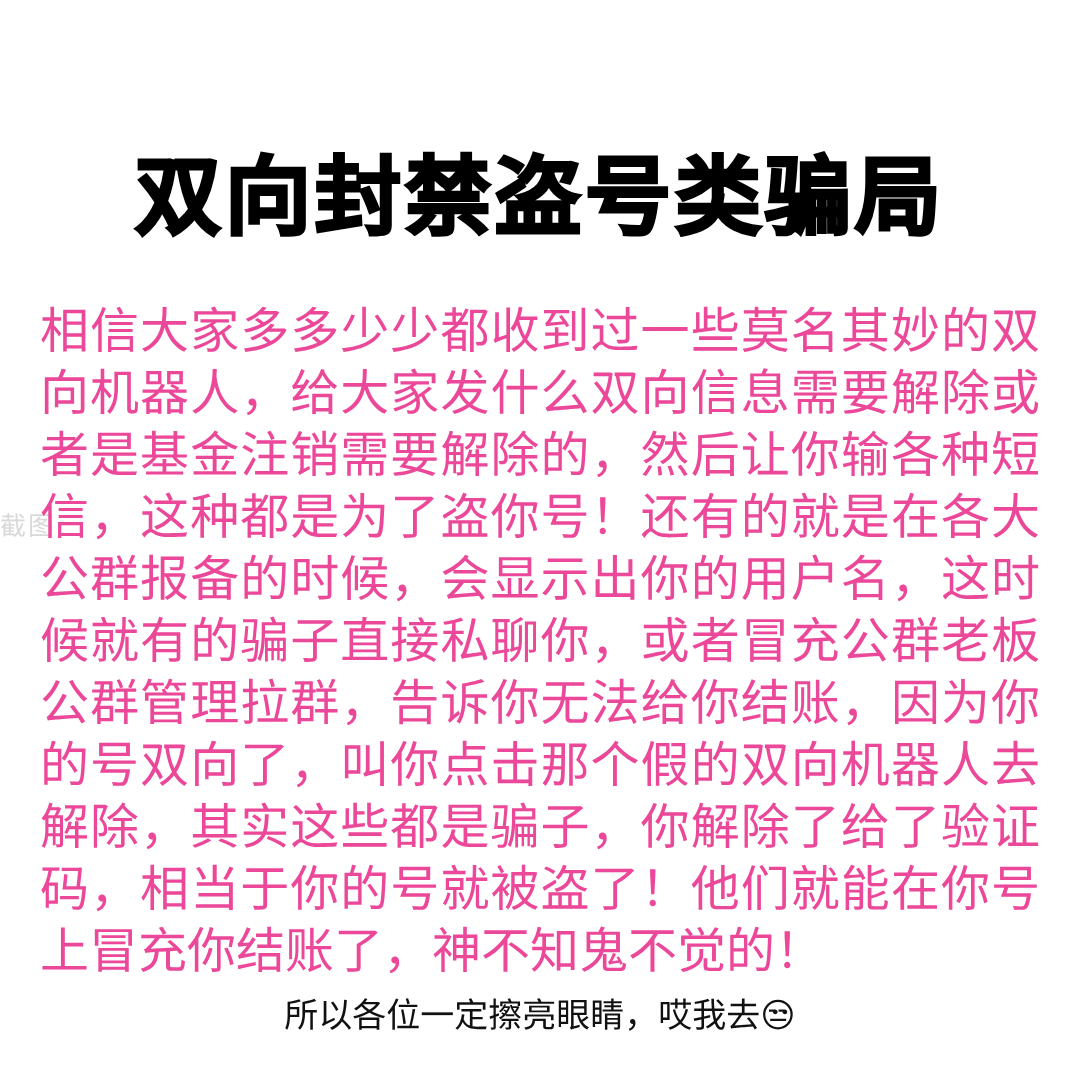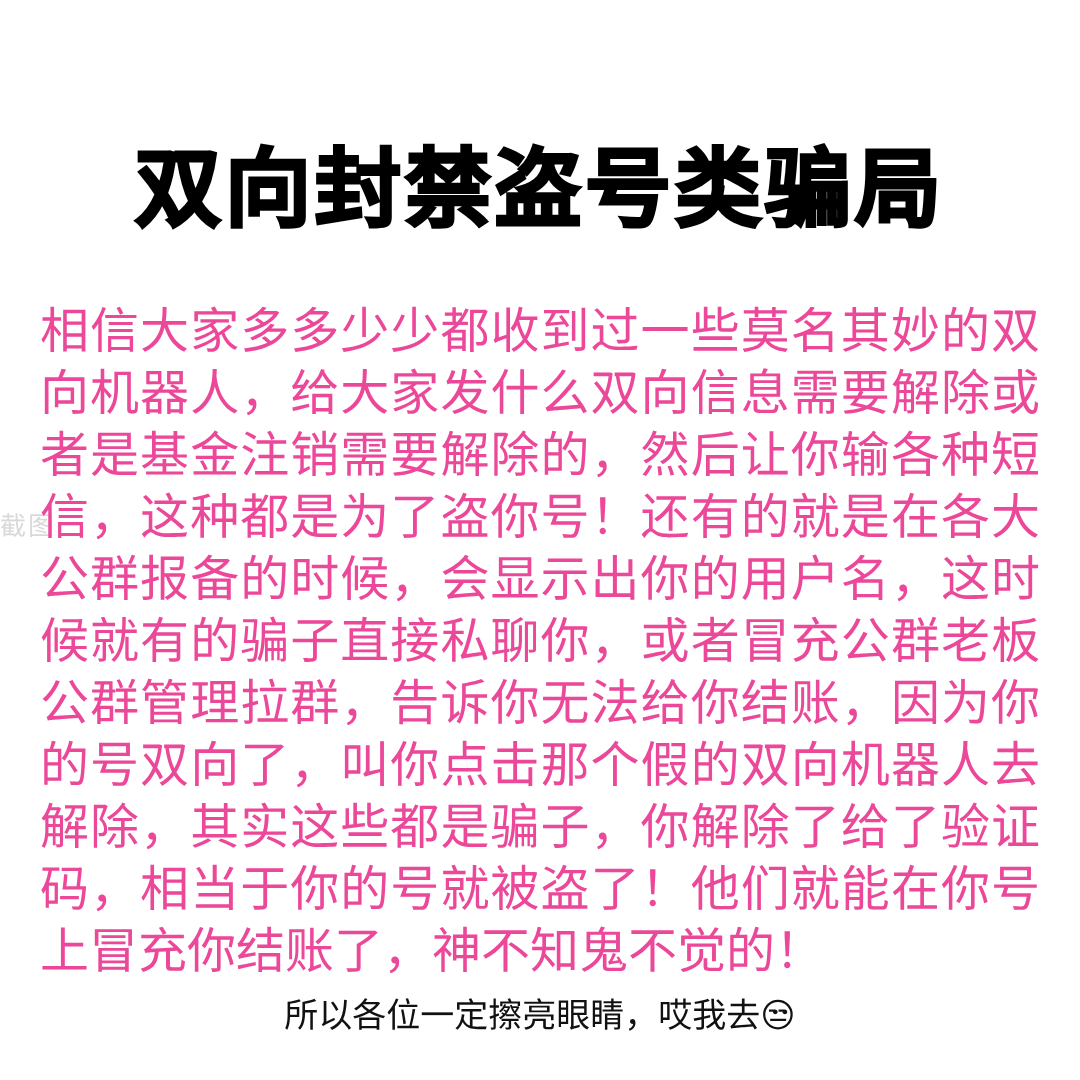--- a/index.html
+++ b/index.html
@@ -14,21 +14,21 @@
     font-family: "Liberation Sans", "DejaVu Sans", sans-serif;
     color: #0f0f0f;
     overflow: hidden;
     position: relative;
   }
 
   .page {
     width: 1080px;
     height: 1080px;
     box-sizing: border-box;
-    padding: 0;
+    padding: 8px;
     position: relative;
     background: #ffffff;
   }
 
   .title-block {
     width: 100%;
     text-align: center;
     padding-top: 86px;
     box-sizing: border-box;
   }

